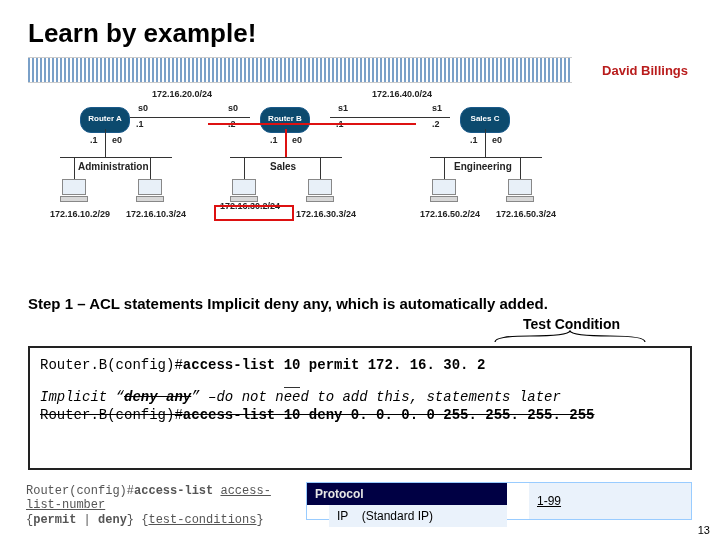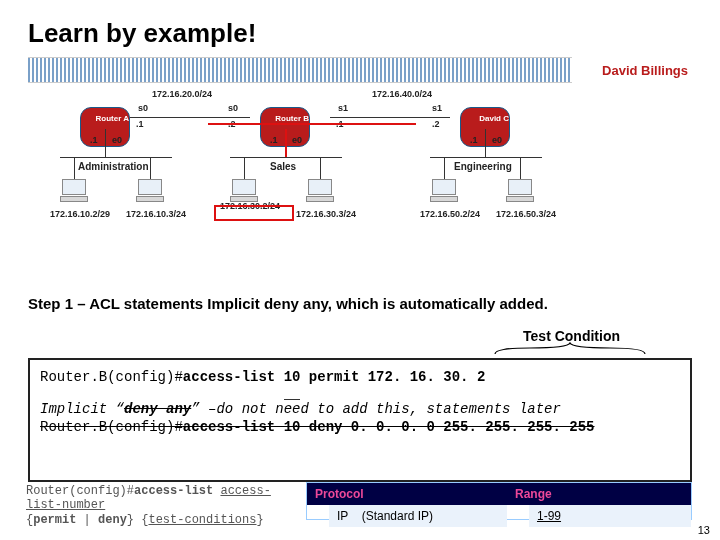--- a/index.html
+++ b/index.html
@@ -2,48 +2,48 @@
 <html><head>
 <meta charset="utf-8">
 <style>
   * { box-sizing: border-box; margin: 0; padding: 0; }
   body { width: 720px; height: 540px; background: #fff; font-family: Arial, sans-serif; position: relative; overflow: hidden; }
   .title { font-size: 26px; font-weight: bold; padding: 18px 0 8px 28px; }
   .stripe-row { position: relative; height: 26px; margin: 0 28px 6px 28px; }
   .stripes { position: absolute; left: 0; right: 120px; top: 0; bottom: 0; background: repeating-linear-gradient(90deg, #7aa0c8 0 2px, #fff 2px 4px); border-top: 1px solid #ccc; border-bottom: 1px solid #ccc; }
   .author { position: absolute; right: 0; top: 0; bottom: 0; color: #b91c1c; font-weight: bold; font-size: 13px; display: flex; align-items: center; padding-right: 4px; }
   .diagram { position: relative; margin: 0 60px; height: 200px; font-size: 9px; font-weight: bold; color: #222; }
-  .router { position: absolute; width: 50px; height: 40px; background: #b91c1c; border: 1px solid #1a5a8a; border-radius: 11px; color: #fff; text-align: right; line-height: 22px; font-size: 8px; }
+  .router { position: absolute; width: 50px; height: 26px; background: #0c4a6e; border: 1px solid #1a5a8a; border-radius: 11px; color: #fff; text-align: center; line-height: 22px; font-size: 8px; }
   .host { position: absolute; width: 28px; height: 24px; }
   .host .mon { width: 24px; height: 16px; background: #e8f0f8; border: 1px solid #888; margin: 0 auto; }
   .host .base { width: 28px; height: 6px; background: #d8d8d8; border: 1px solid #888; margin-top: 1px; }
   .net { position: absolute; font-size: 9px; font-weight: bold; }
   .line { position: absolute; background: #333; }
   .hline { height: 1px; }
   .vline { width: 1px; }
   .box-red { position: absolute; border: 2px solid #d11; }
   .deptlabel { position: absolute; font-size: 10px; font-weight: bold; }
 
-  .step-line { margin: 6px 28px 16px 28px; font-size: 15px; font-weight: bold; }
+  .step-line { margin: 6px 28px 4px 28px; font-size: 15px; font-weight: bold; }
   .test-cond { text-align: right; margin: 2px 100px 0 0; font-size: 14px; font-weight: bold; }
   .brace { text-align: right; margin: -2px 100px 0 0; height: 14px; position: relative; }
   .brace svg { position: absolute; right: -30px; top: 0; }
 
   .codebox { margin: 2px 28px 6px 28px; border: 2px solid #222; padding: 8px 10px 40px 10px; font-family: "Courier New", monospace; font-size: 14px; line-height: 1.3; position: relative; height: 124px; }
   .codebox .bold { font-weight: bold; }
   .codebox .italic { font-style: italic; }
   .codebox .strike { text-decoration: line-through; }
   .underline-10 { display:inline-block; border-bottom: 1px solid #333; padding-bottom:13px; }
 
   .syntax-row { position: absolute; left: 26px; right: 28px; bottom: 20px; height: 38px; display: flex; }
   .syntax-left { flex: 0 0 280px; font-family: "Courier New", monospace; font-size: 12px; line-height: 1.2; padding-top: 2px; color:#555; }
   .syntax-left .b { font-weight: bold; }
   .syntax-left .u { text-decoration: underline; }
   .tbl { flex: 1; display: flex; font-size: 12px; border: 1px solid #9cf; }
-  .tbl .hdr { background: #004; color: #ec4899; font-weight: bold; padding: 4px 8px; }
+  .tbl .hdr { background: #004; color: #e5e5e5; font-weight: bold; padding: 4px 8px; }
   .tbl .cell { background: #eaf2fb; color: #000; padding: 4px 8px; margin-left: 22px; }
   .col1 { flex: 0 0 200px; display:flex; flex-direction:column; }
   .col2 { flex: 1; display:flex; flex-direction:column; }
   .col1 .cell, .col2 .cell { flex:1; display:flex; align-items:center; }
   .paren { font-family: Arial; }
   .range-u { text-decoration: underline; }
 
   .pagenum { position: absolute; right: 10px; bottom: 4px; font-size: 11px; }
 </style>
 </head>
@@ -68,21 +68,21 @@
   <div class="net" style="left:76px; top:30px;">.1</div>
   <div class="net" style="left:168px; top:14px;">s0</div>
   <div class="net" style="left:168px; top:30px;">.2</div>
   <div class="net" style="left:278px; top:14px;">s1</div>
   <div class="net" style="left:276px; top:30px;">.1</div>
   <div class="net" style="left:372px; top:14px;">s1</div>
   <div class="net" style="left:372px; top:30px;">.2</div>
 
   <div class="router" style="left:20px; top:18px;">Router A</div>
   <div class="router" style="left:200px; top:18px;">Router B</div>
-  <div class="router" style="left:400px; top:18px;">David C</div>
+  <div class="router" style="left:400px; top:18px;">Sales C</div>
 
   <div class="line vline" style="left:45px; top:40px; height:28px;"></div>
   <div class="line vline" style="left:225px; top:40px; height:28px;"></div>
   <div class="line vline" style="left:425px; top:40px; height:28px;"></div>
   <div class="net" style="left:52px; top:46px;">e0</div>
   <div class="net" style="left:30px; top:46px;">.1</div>
   <div class="net" style="left:232px; top:46px;">e0</div>
   <div class="net" style="left:210px; top:46px;">.1</div>
   <div class="net" style="left:432px; top:46px;">e0</div>
   <div class="net" style="left:410px; top:46px;">.1</div>
@@ -173,21 +173,20 @@
   <div class="tbl">
     <div class="col1">
       <div class="hdr">Protocol</div>
       <div class="cell">
         <span>IP</span>
         &nbsp;&nbsp;&nbsp;&nbsp;
         <span class="paren">(Standard IP)</span>
       </div>
     </div>
     <div class="col2">
-      <div class="hdr">Range</div>
       <div class="cell">
           <span class="range-u">1-99</span>
         </div>
     </div>
   </div>
 </div>
 
 <div class="pagenum">13</div>
 
 </body></html>

